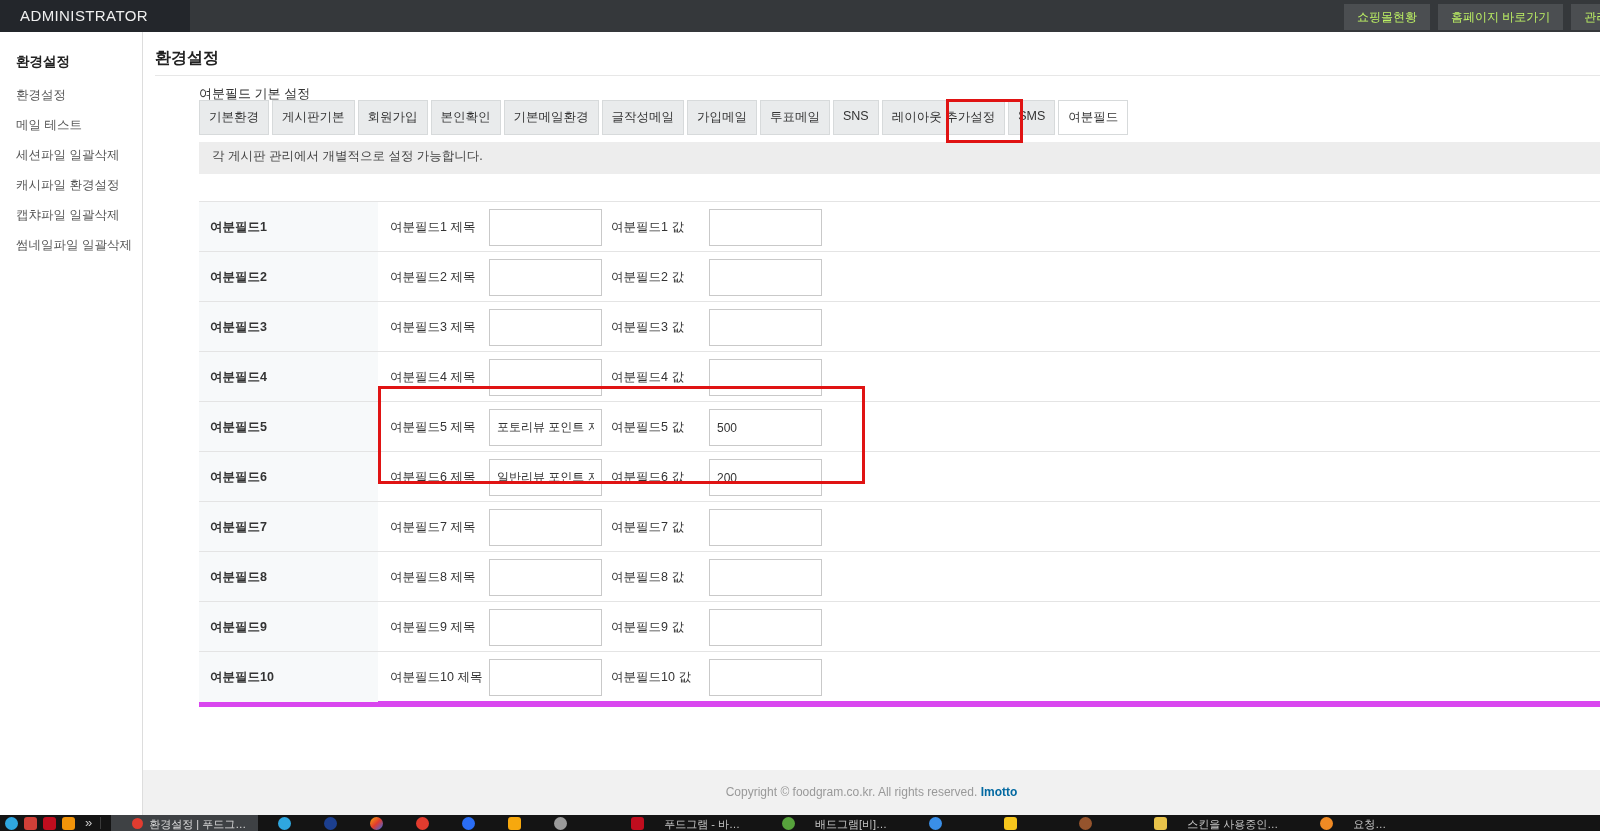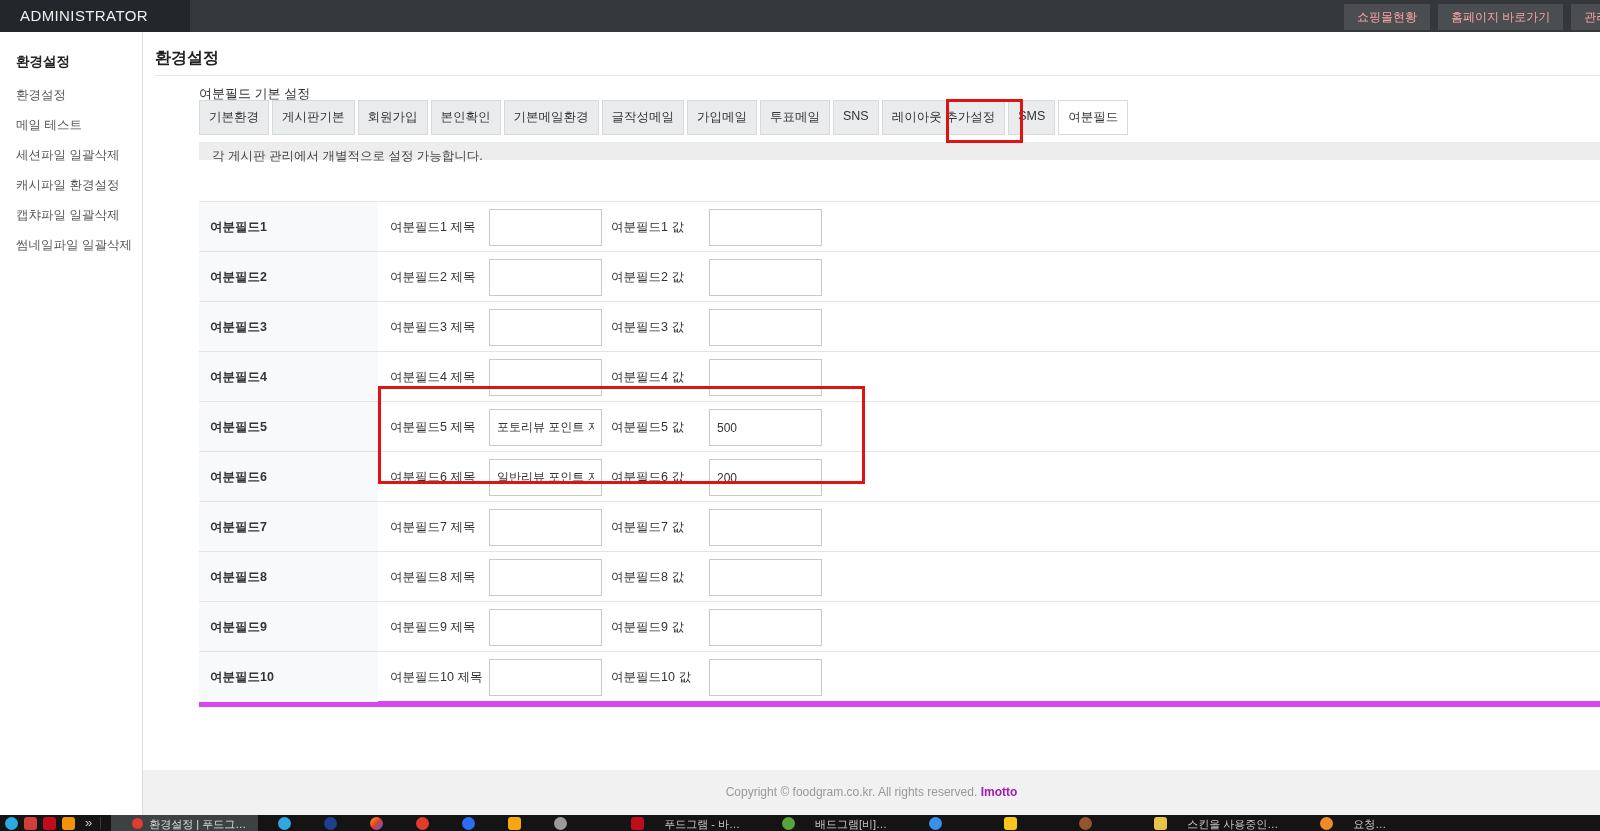--- a/index.html
+++ b/index.html
@@ -9,41 +9,41 @@
     font-family:"Liberation Sans","DejaVu Sans",sans-serif;
     background:#fff;
     color:#333;
   }
 
   
   .topbar { position:absolute; left:0; top:0; width:1600px; height:32px; background:#35383b; z-index:3; }
   .topbar-brand { position:absolute; left:0; top:0; width:190px; height:32px; background:#23262b;
     color:#efefef; font-size:15px; font-weight:normal; line-height:32px; padding-left:20px; letter-spacing:.4px; }
   .topbar-buttons { position:absolute; left:1344px; top:4px; display:flex; gap:8px; white-space:nowrap; }
-  .tb-btn { background:#4b4e51; color:#fca5a5; border:0; font-size:12px; line-height:1;
+  .tb-btn { background:#4b4e51; color:#bef264; border:0; font-size:12px; line-height:1;
     padding:7px 13px; cursor:pointer; font-family:inherit; white-space:nowrap; }
 
   
   .sidebar { position:absolute; left:0; top:32px; width:143px; height:783px; background:#fff;
     border-right:1px solid #ddd; }
   .sidebar-title { font-size:13.5px; font-weight:bold; color:#222; margin:21px 0 16px 16px; }
   .sidebar-item { font-size:12.5px; color:#555; margin:0 0 13px 16px; cursor:pointer; }
 
   
   .main { position:absolute; left:143px; top:32px; width:1457px; height:738px; background:#fff; }
   .page-header { height:44px; margin:0 0 0 12px; border-bottom:1px solid #e7e7e7; }
   .page-title { font-size:16px; font-weight:bold; color:#222; padding-top:16px; }
   .section-title { margin:9px 0 0 56px; font-size:13px; color:#333; }
 
   .tabs { position:absolute; left:56px; top:68px; display:flex; }
   .tab { background:#e9ebec; border:1px solid #d7dadb; color:#333; font-size:12.5px;
     padding:8px 9px; margin-right:3px; cursor:pointer; white-space:nowrap; }
   .tab.active { background:#fff; border-color:#d7dadb; }
 
-  .notice { position:absolute; left:56px; top:110px; width:1401px; height:18px; background:#ededed;
+  .notice { position:absolute; left:56px; top:110px; width:1401px; height:32px; background:#ededed;
     line-height:28px; padding-left:13px; font-size:12.5px; color:#444; }
 
   .table { position:absolute; left:56px; top:150px; width:1401px; border-bottom:6px solid #d946ef;margin-top:19px; }
   .frow { position:relative; height:50px; border-top:1px solid #e4e4e4; background:#fff; }
   .cell-name { position:absolute; left:0; top:0; width:179px; height:50px; background:#f7f9fa;
     line-height:50px; padding-left:11px; font-weight:bold; font-size:12.5px; color:#333; }
   .flabel { position:absolute; top:0; line-height:50px; font-size:12.5px; color:#333; white-space:nowrap; }
   .t-label { left:191px; }
   .v-label { left:412px; }
   .finput { position:absolute; top:7px; width:113px; height:37px; border:1px solid #c9c9c9;
@@ -52,21 +52,21 @@
   .v-input { left:510px; }
 
   
   .red-box { position:absolute; border:3px solid #e01313; background:transparent; pointer-events:none; z-index:6; }
   .red-box-tab  { left:946px; top:99px;  width:77px;  height:44px; }
   .red-box-rows { left:378px; top:386px; width:487px; height:98px; }
 
   
   .footer { position:absolute; left:143px; top:770px; width:1457px; height:45px; background:#f1f1f1;
     text-align:center; font-size:12px; color:#999; line-height:45px; }
-  .footer b { color:#a21caf; font-weight:bold; }
+  .footer b { color:#0369a1; font-weight:bold; }
 
   
   .taskbar { position:absolute; left:0; top:815px; width:1600px; height:16px; background:#141414;
     display:flex; align-items:flex-start; overflow:hidden; z-index:8; }
   .tgroup { display:flex; gap:6px; padding:2px 0 0 5px; }
   .ticon { width:13px; height:13px; border-radius:3px; flex:none; }
   .tchevron { color:#ccc; font-size:13px; line-height:14px; margin:1px 0 0 10px; cursor:pointer; }
   .tdivider { width:1px; height:12px; background:#3a3a3a; margin:2px 0 0 8px; }
   .twin { height:16px; background:#3e4144; display:flex; gap:6px; padding:2px 12px 0 21px;
     margin-left:10px; color:#ddd; font-size:11px; white-space:nowrap; cursor:pointer; }

